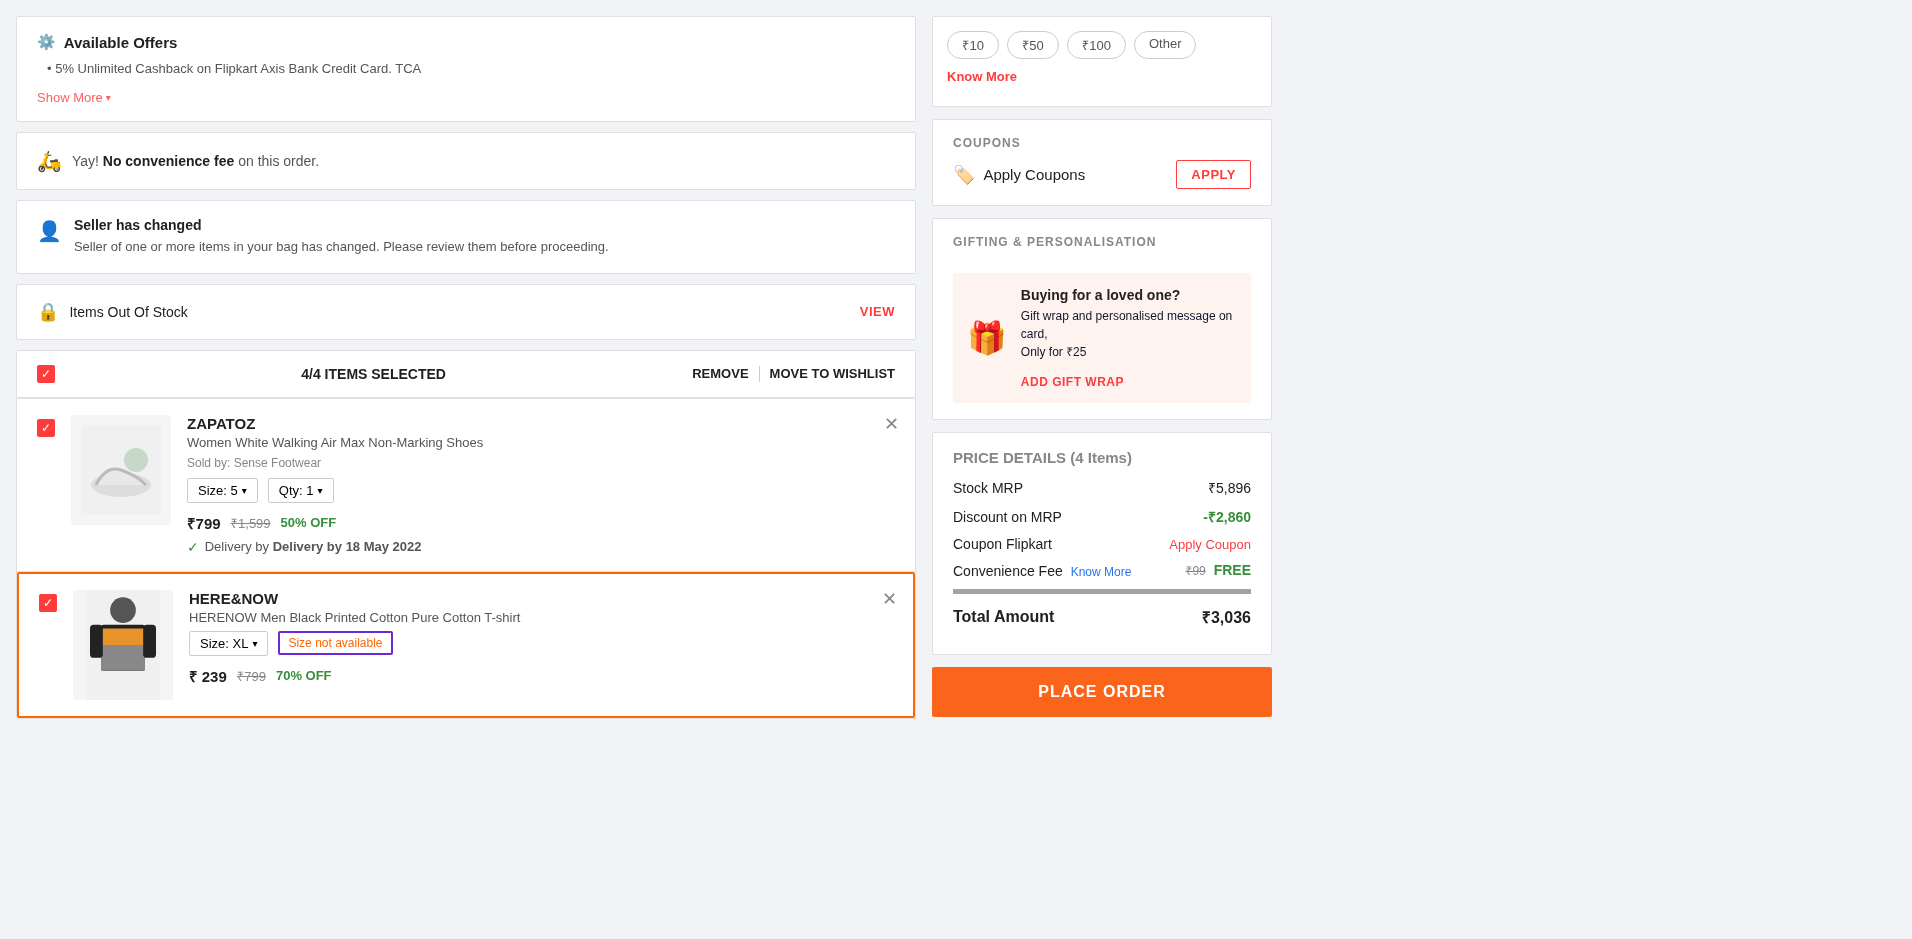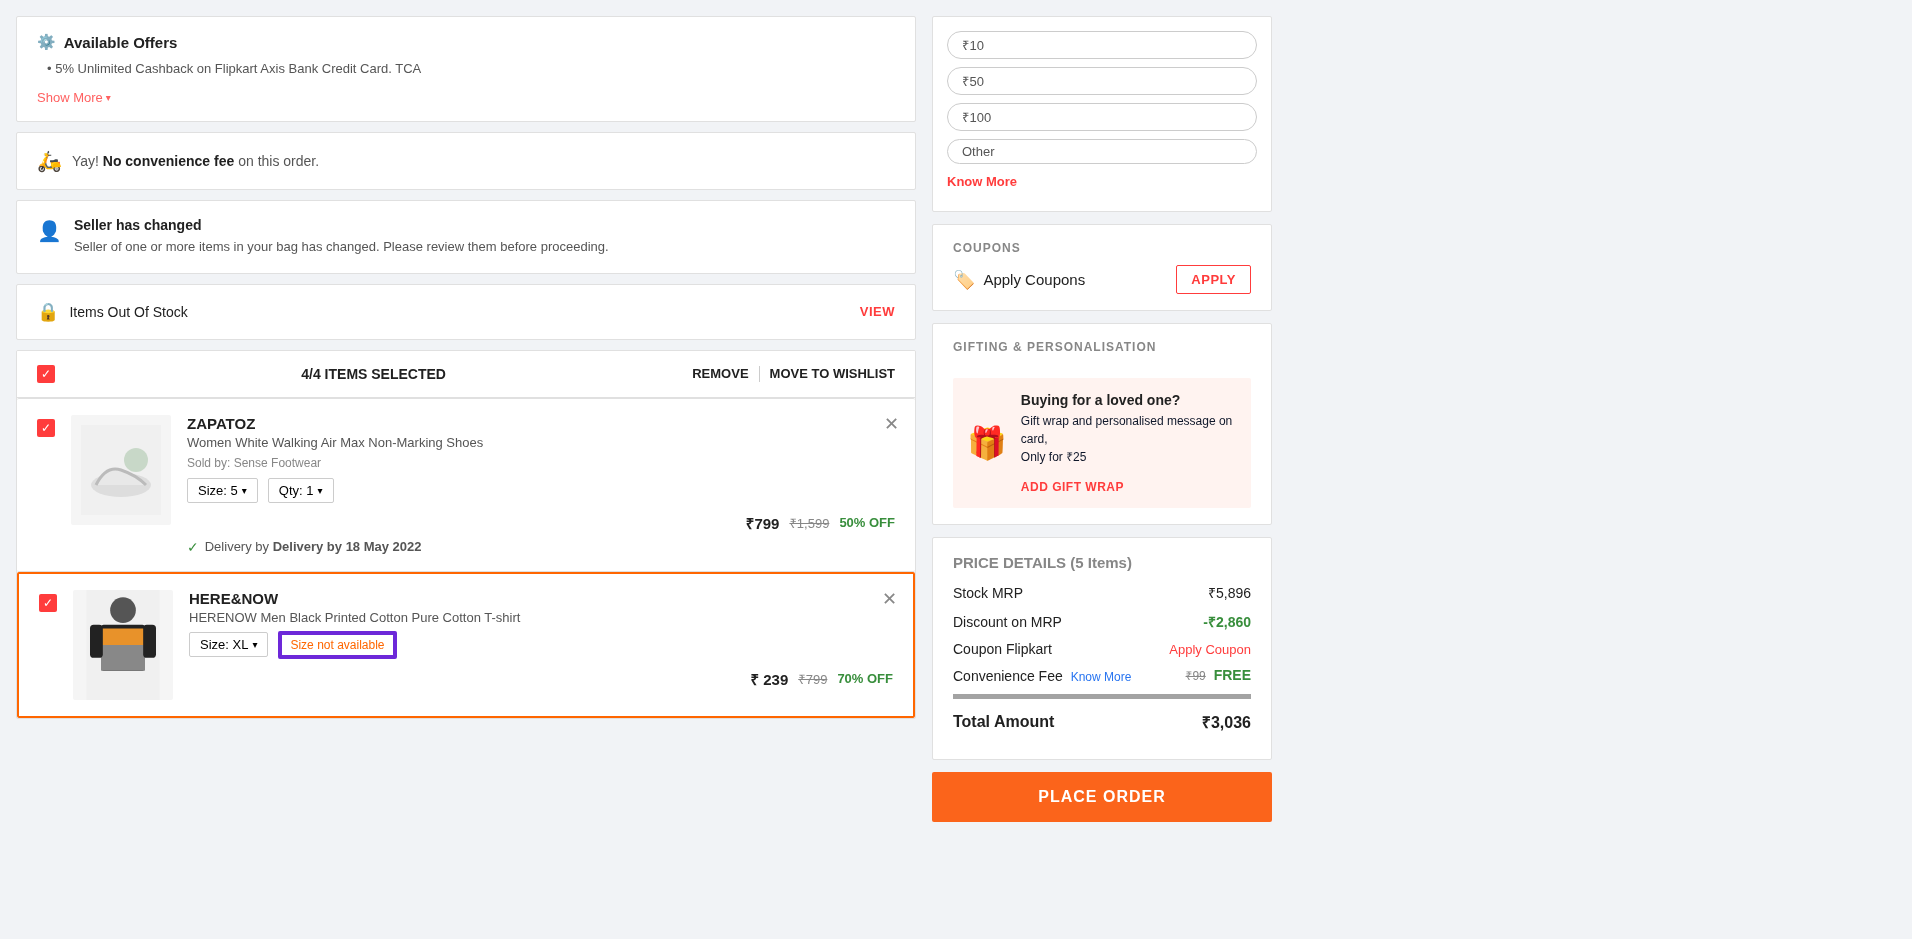--- a/index.html
+++ b/index.html
@@ -48,22 +48,22 @@
     .product-inner { display: flex; align-items: flex-start; padding: 16px 20px; gap: 16px; position: relative; }
     .prod-checkbox { width: 18px; height: 18px; background: #ff3c3c; border-radius: 2px; display: flex; align-items: center; justify-content: center; color: #fff; font-size: 12px; flex-shrink: 0; margin-top: 4px; }
     .prod-image { width: 100px; height: 110px; background: #f5f5f5; border-radius: 2px; object-fit: cover; display: flex; align-items: center; justify-content: center; font-size: 30px; overflow: hidden; flex-shrink: 0; }
     .prod-details { flex: 1; }
     .brand-name { font-weight: 700; font-size: 15px; margin-bottom: 3px; }
     .prod-desc { font-size: 13px; color: #555; margin-bottom: 6px; }
     .sold-by { font-size: 12px; color: #878787; margin-bottom: 8px; }
     .prod-options { display: flex; gap: 10px; margin-bottom: 10px; }
     .option-btn { border: 1px solid #ccc; border-radius: 2px; padding: 4px 10px; font-size: 13px; cursor: pointer; background: #fff; display: flex; align-items: center; gap: 4px; }
     .option-btn .arrow { font-size: 10px; }
-    .size-not-available { border: 4px solid #6d28d9; color: #ff6600; border-radius: 2px; padding: 3px 8px; font-size: 12px; }
-    .price-row { display: flex; align-items: center; gap: 10px; margin-bottom: 6px; justify-content: flex-end; }
+    .size-not-available { border: 2px solid #6d28d9; color: #ff6600; border-radius: 2px; padding: 3px 8px; font-size: 12px; }
+    .price-row { display: flex; align-items: center; gap: 10px; margin-bottom: 6px; }
     .price-current { font-weight: 700; font-size: 15px; }
     .price-original { font-size: 13px; color: #878787; text-decoration: line-through; }
     .price-discount { font-size: 13px; color: #388e3c; font-weight: 600; }
     .delivery-row { font-size: 13px; color: #555; display: flex; align-items: center; gap: 6px; }
     .delivery-check { color: #388e3c; font-size: 14px; }
     .close-btn { position: absolute; top: 14px; right: 16px; font-size: 18px; color: #888; cursor: pointer; }
     .coupon-header { font-size: 12px; font-weight: 700; color: #878787; letter-spacing: 1px; margin-bottom: 10px; }
     .coupon-row { display: flex; align-items: center; justify-content: space-between; }
     .coupon-left { display: flex; align-items: center; gap: 8px; }
     .coupon-tag-icon { font-size: 18px; color: #878787; }
@@ -83,21 +83,21 @@
     .price-row-detail { display: flex; justify-content: space-between; align-items: center; margin-bottom: 10px; font-size: 14px; }
     .price-row-detail.total { border-top: 5px solid #a3a3a3; padding-top: 12px; margin-top: 4px; font-size: 16px; font-weight: 700; }
     .discount-val { color: #388e3c; font-weight: 600; }
     .apply-coupon-link { color: #ff3c3c; font-size: 13px; cursor: pointer; }
     .conv-know-more { color: #2874f0; font-size: 12px; cursor: pointer; }
     .conv-free { color: #388e3c; font-weight: 700; }
     .conv-original { text-decoration: line-through; color: #878787; font-size: 12px; }
     .place-order-btn { background: #fb641b; color: #fff; font-weight: 700; font-size: 16px; letter-spacing: 1px; padding: 16px; text-align: center; cursor: pointer; border-radius: 2px; width: 100%; border: none; }
 
     
-    .amount-chips { display: flex; gap: 8px; margin-bottom: 10px; flex-direction: column; }
+    .amount-chips { display: flex; gap: 8px; margin-bottom: 10px; }
     .chip { border: 1px solid #ccc; border-radius: 16px; padding: 4px 14px; font-size: 13px; cursor: pointer; color: #555; }
     .know-more-link { color: #ff3c3c; font-size: 13px; cursor: pointer; font-weight: 600; margin-bottom: 8px; }
 
     .items-bar-wrapper { background: #fff; border-radius: 2px; border: 1px solid #e0e0e0; overflow: hidden; }
   </style>
 </head>
 <body>
 
 <div class="page-container">
 
@@ -259,21 +259,21 @@
         <span class="gift-icon">🎁</span>
         <div>
           <div class="gift-title">Buying for a loved one?</div>
           <div class="gift-sub">Gift wrap and personalised message on card,<br>Only for ₹25</div>
           <div class="add-gift-btn">ADD GIFT WRAP</div>
         </div>
       </div>
     </div>
 
     <div class="card">
-      <div class="price-details-header">PRICE DETAILS (5 Items)</div>
+      <div class="price-details-header">PRICE DETAILS (4 Items)</div>
 
       <div class="price-row-detail">
         <span>Stock MRP</span>
         <span>₹5,896</span>
       </div>
 
       <div class="price-row-detail">
         <span>Discount on MRP</span>
         <span class="discount-val">-₹2,860</span>
       </div>

